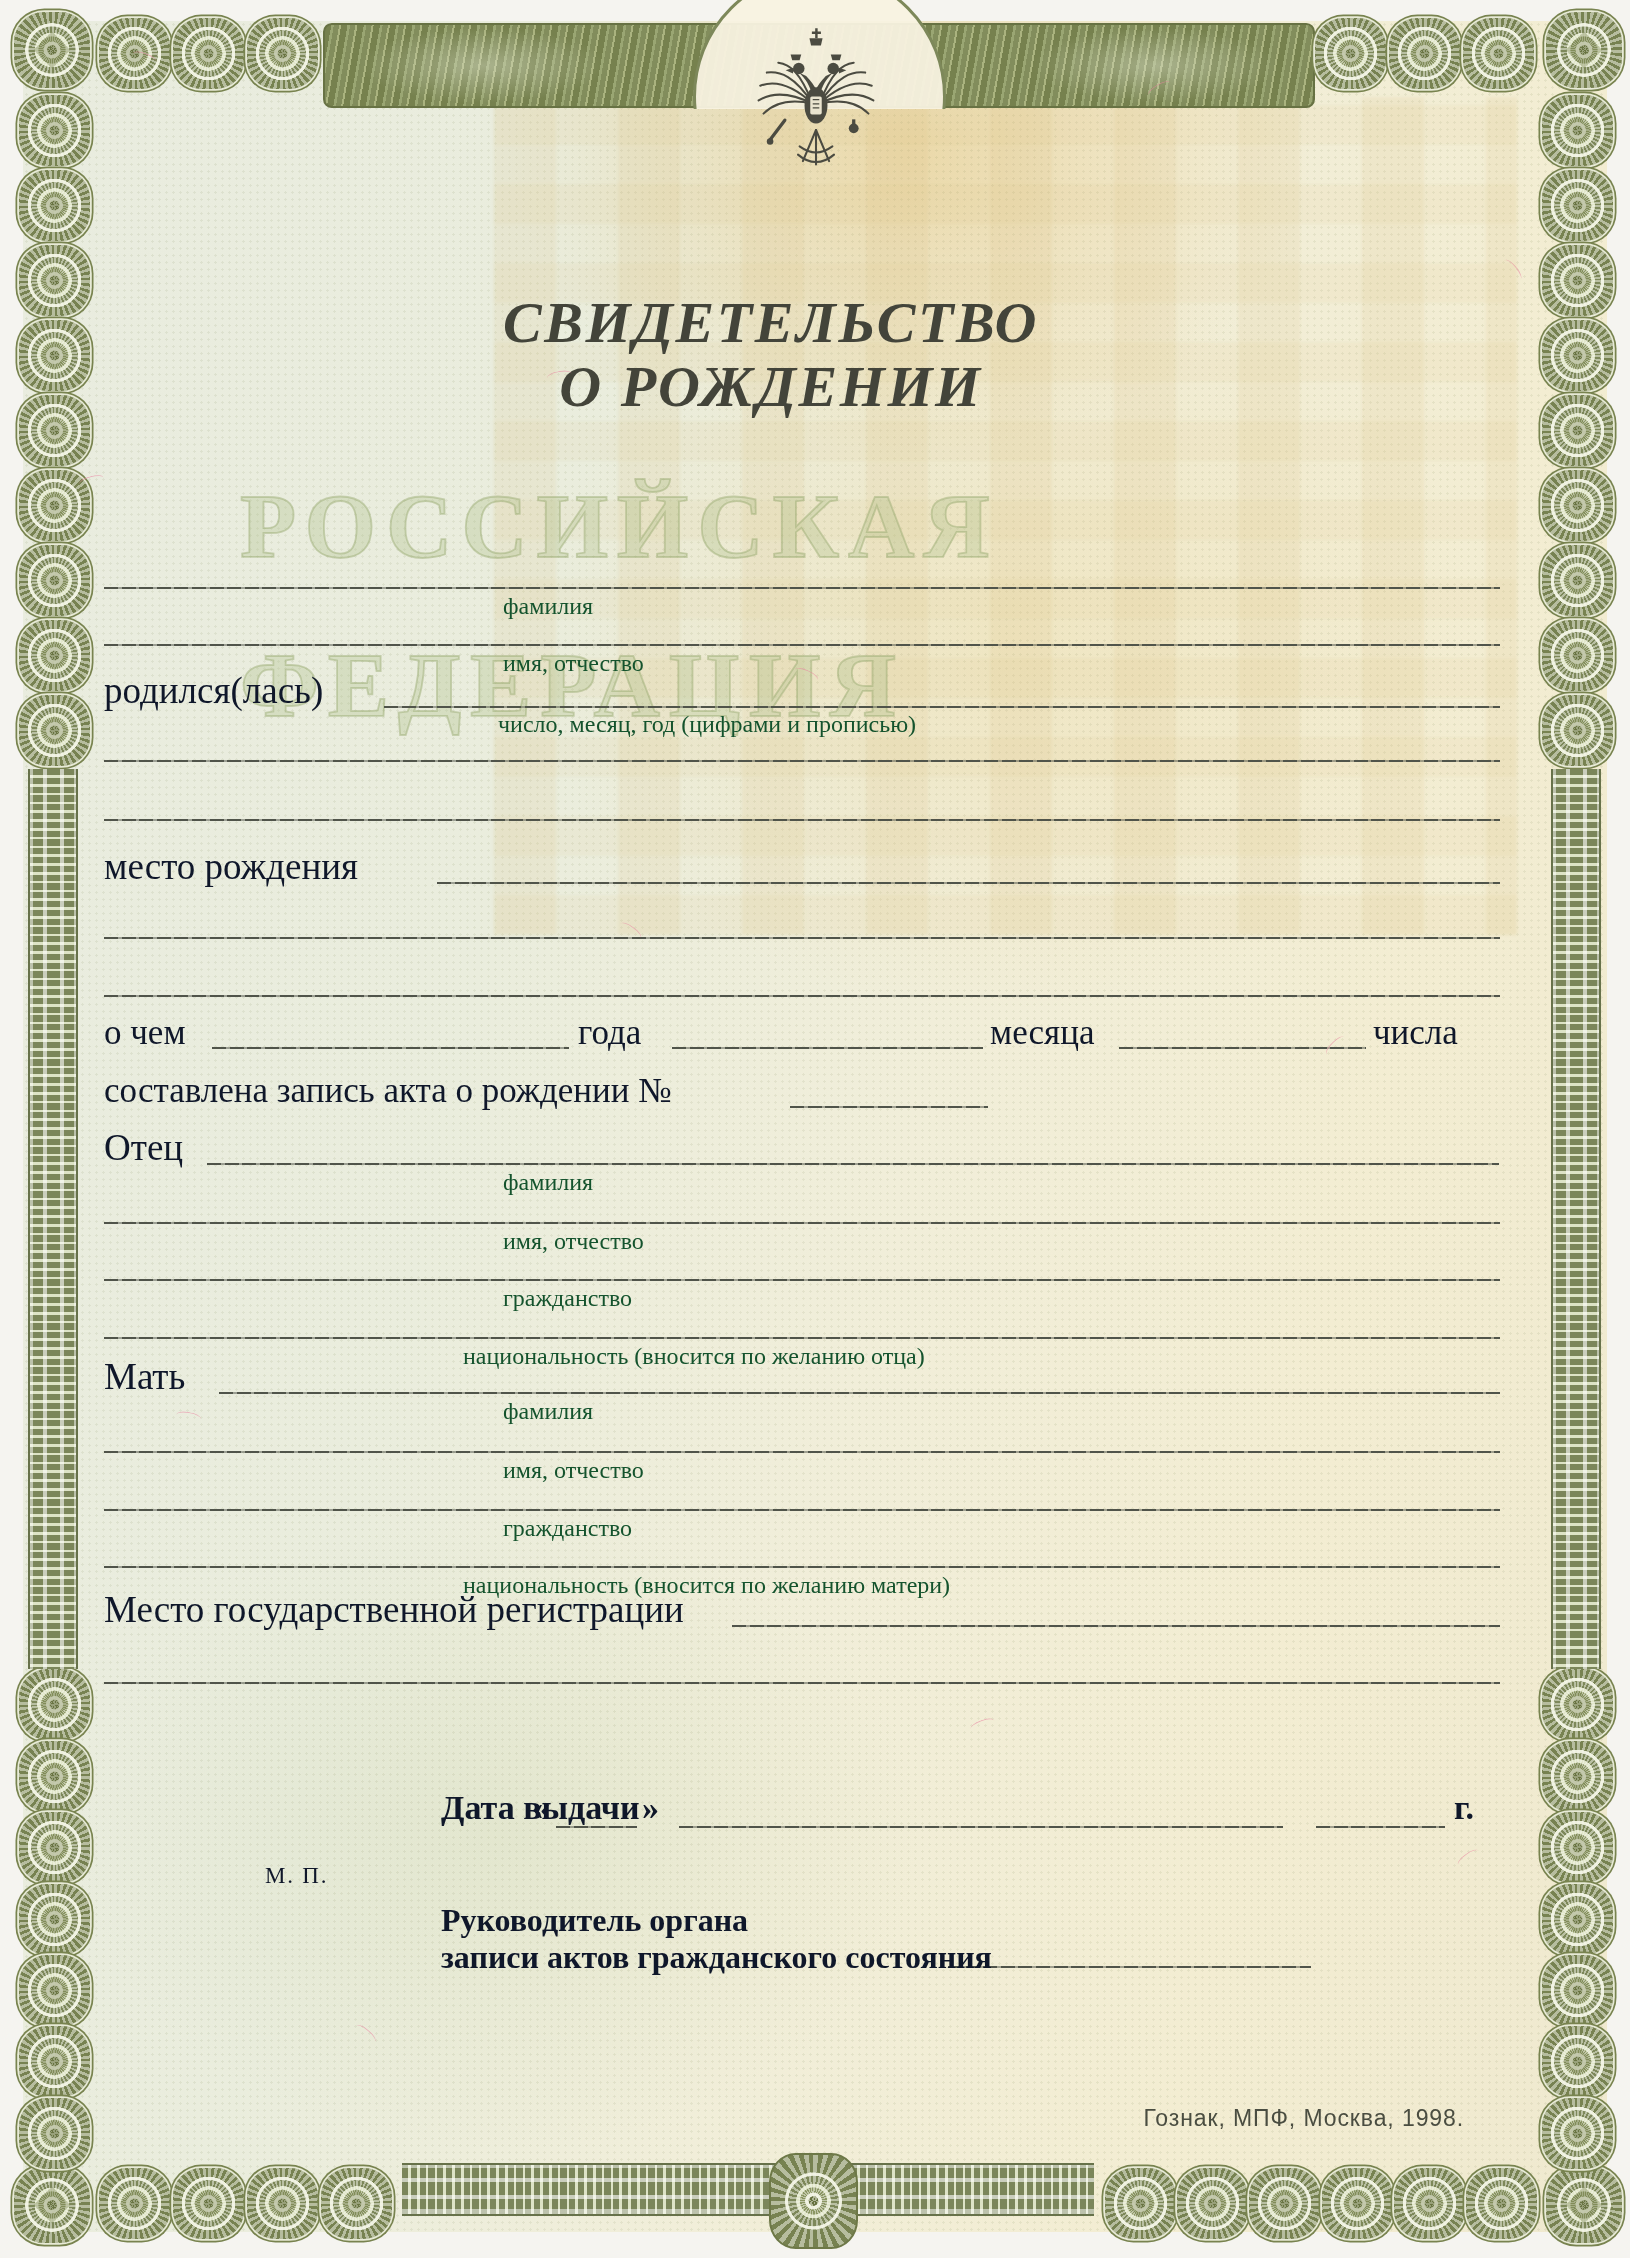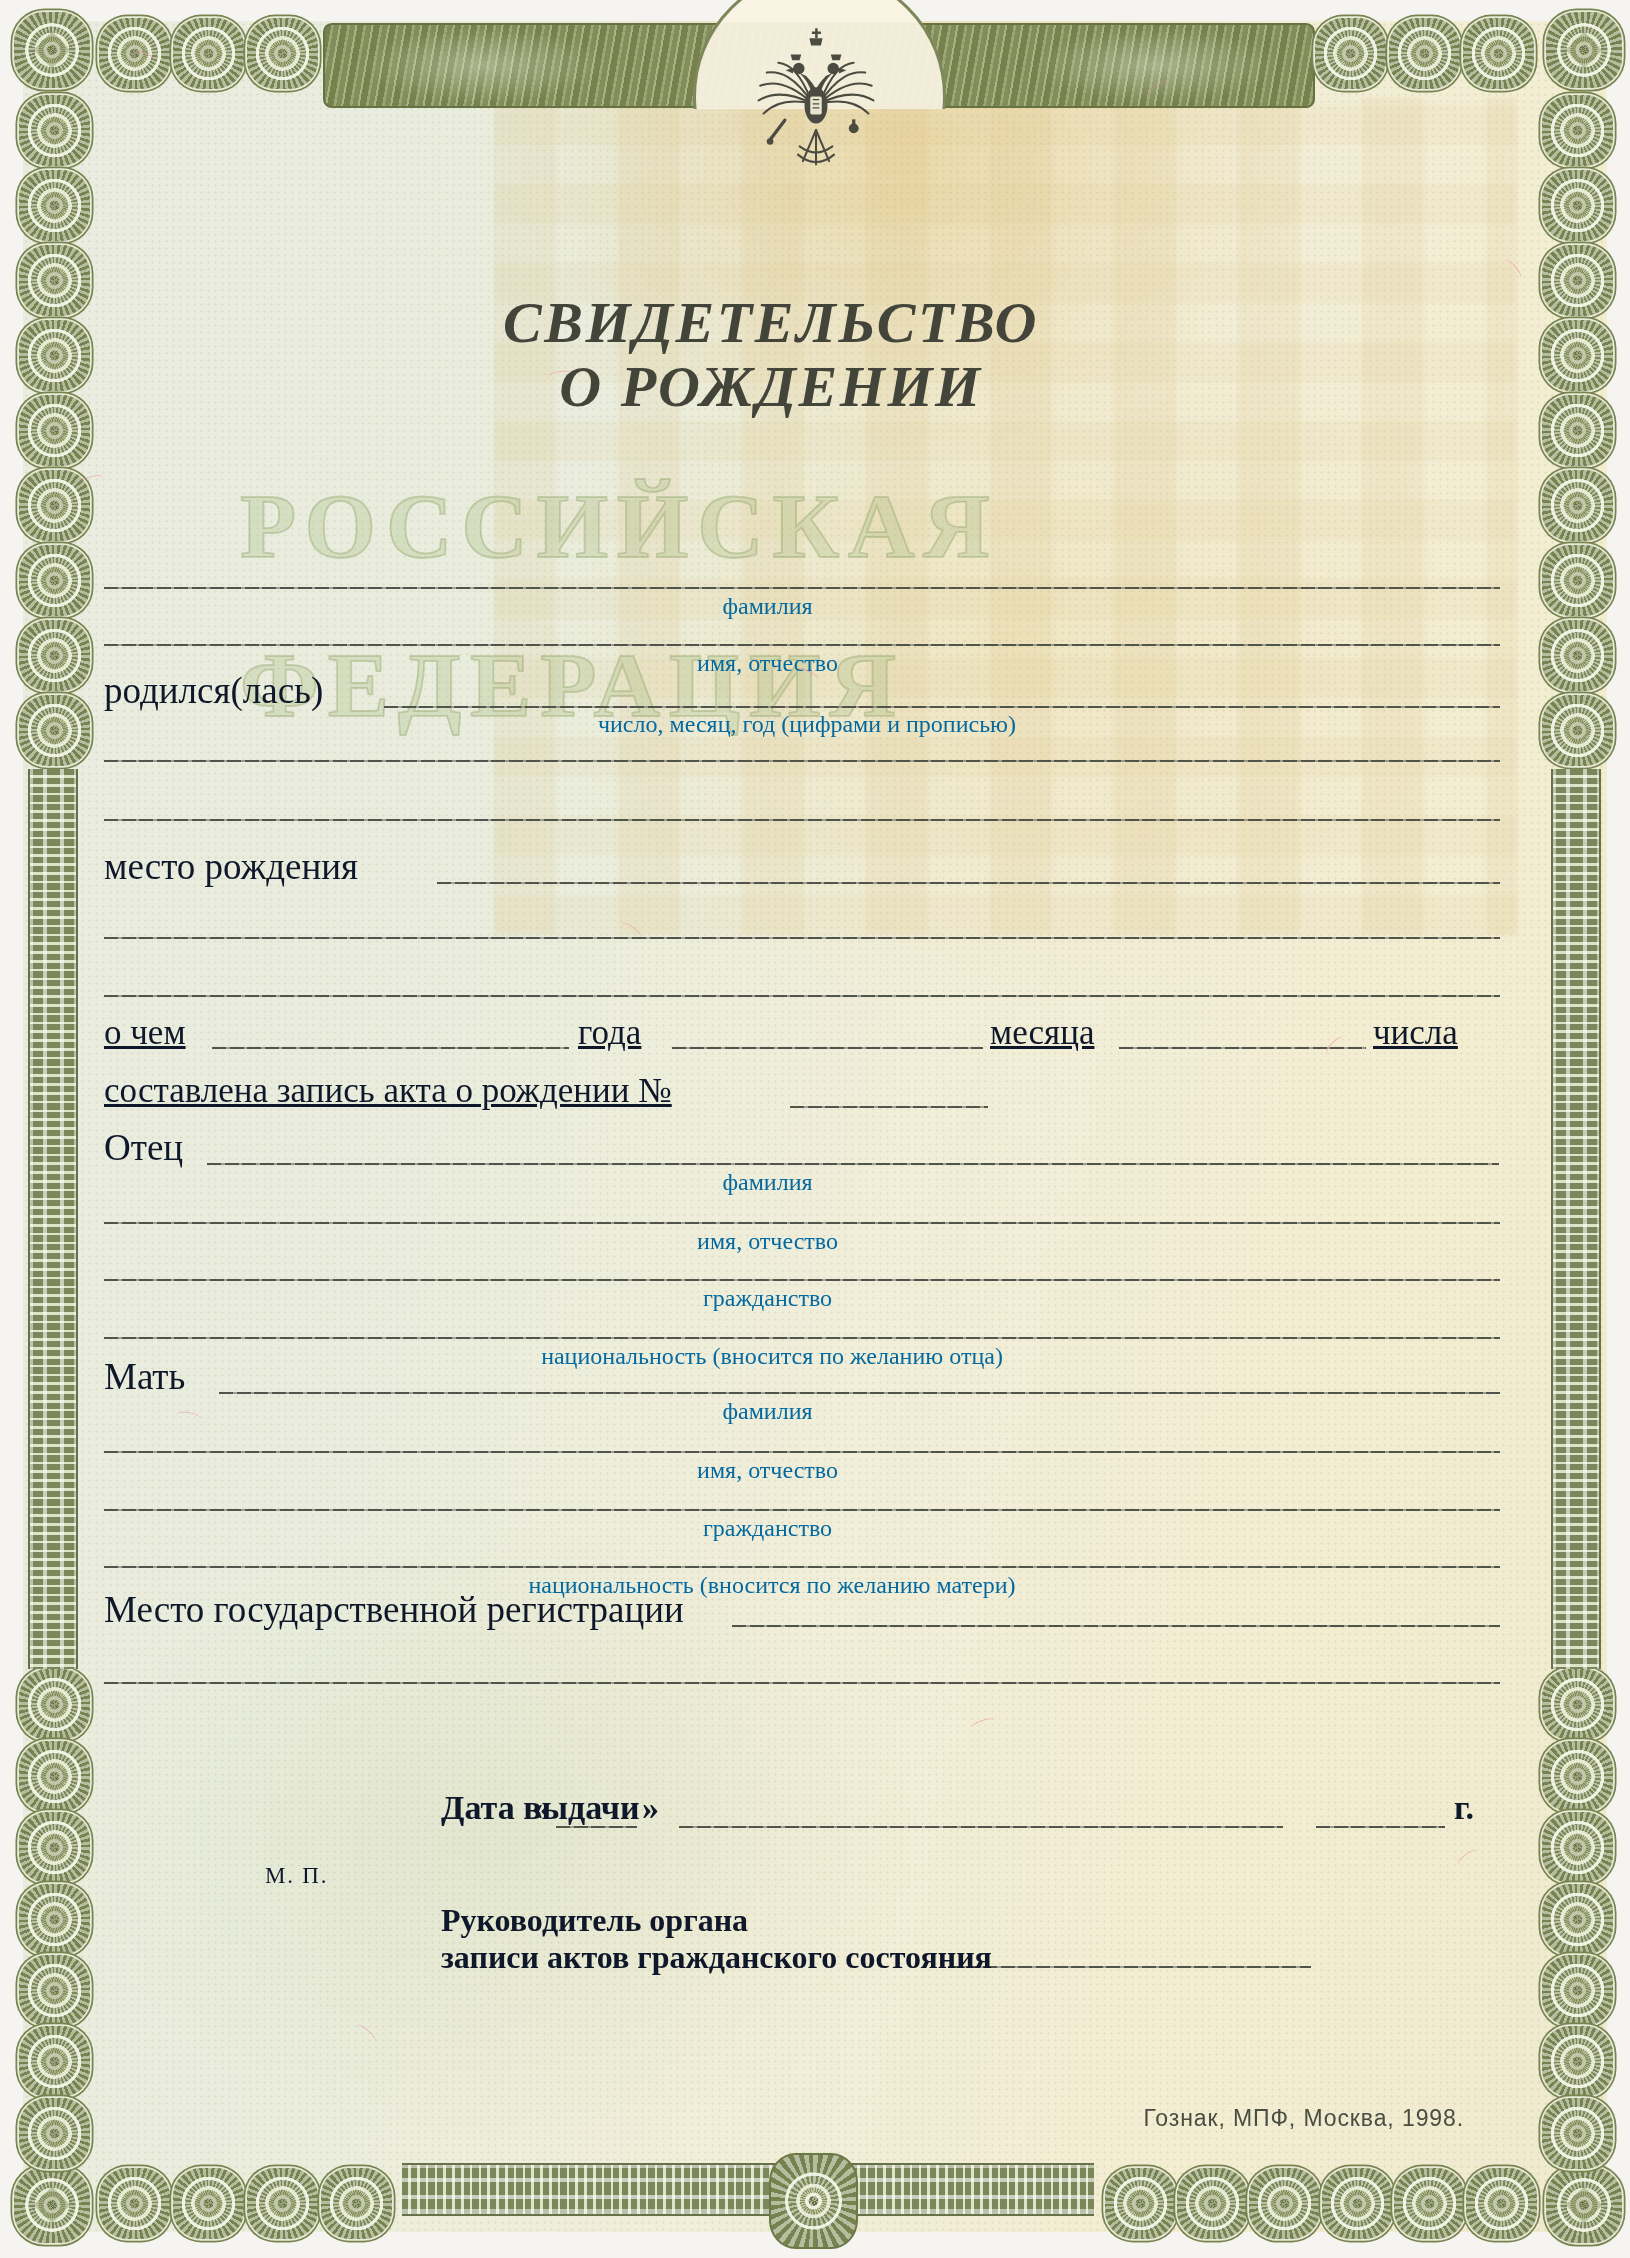--- a/index.html
+++ b/index.html
@@ -47,23 +47,23 @@
         radial-gradient(ellipse 176px 53px at 84% 50%, rgba(235,240,220,.38), transparent 70%),
         repeating-linear-gradient(100deg,#76814e 0 6.2px,#9aa673 6.2px 8.8px,#828d5c 8.8px 14px,#aab37f 14px 16px);}
   .arch-wrap{position:absolute;left:0;top:0;width:1630px;height:109px;overflow:hidden;z-index:4;pointer-events:none;}
   .arch{position:absolute;left:693px;top:-30px;width:247px;height:247px;border-radius:50%;
       background:rgba(248,242,224,.95);border:3.5px solid #7d885a;}
   
   .wm{position:absolute;z-index:4;font-weight:bold;font-size:92px;letter-spacing:8.8px;
       color:rgba(176,192,140,.34);-webkit-text-stroke:1.8px rgba(150,168,110,.45);white-space:nowrap;}
   
   .lbl{position:absolute;z-index:10;color:#0f172a;white-space:nowrap;font-size:37px;}
-  .med{font-size:35px;text-decoration:underline;}
+  .med{font-size:35px;}
   .sm{font-size:34px;}
-  .cap{position:absolute;z-index:10;color:#0369a1;font-size:24px;text-align:center;white-space:nowrap;}
+  .cap{position:absolute;z-index:10;color:#14532d;font-size:24px;white-space:nowrap;}
   .rule{position:absolute;z-index:9;height:1.8px;
       background:repeating-linear-gradient(90deg,#50544a 0 14px, rgba(80,84,74,.5) 14px 17.6px);}
   .bold{font-weight:bold;}
   .goznak{position:absolute;z-index:10;font-family:"Liberation Sans",sans-serif;font-size:23px;
       color:#4a4d41;text-align:right;letter-spacing:0.9px;}
   .title{position:absolute;z-index:10;width:794px;text-align:center;font-weight:bold;font-size:58px;
       letter-spacing:2.6px;color:#43443a;font-style:italic;}
   .mp{font-size:23px;letter-spacing:1.8px;}
   .fiber{position:absolute;z-index:11;width:25px;height:8.8px;border-top:1.8px solid rgba(233,130,160,.55);
       border-radius:50%;}

